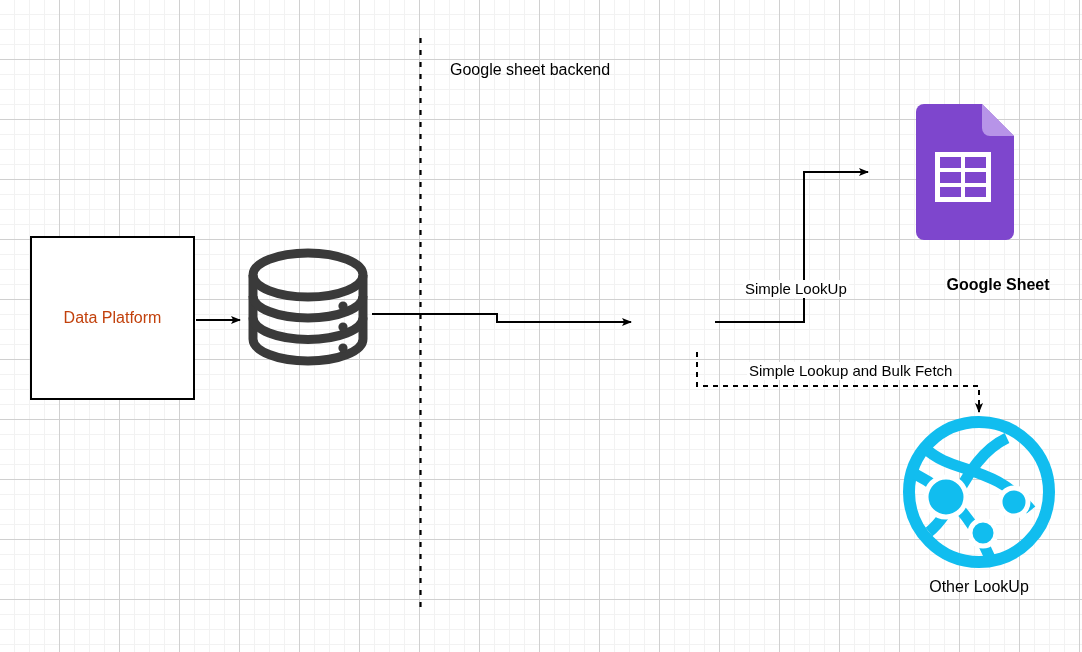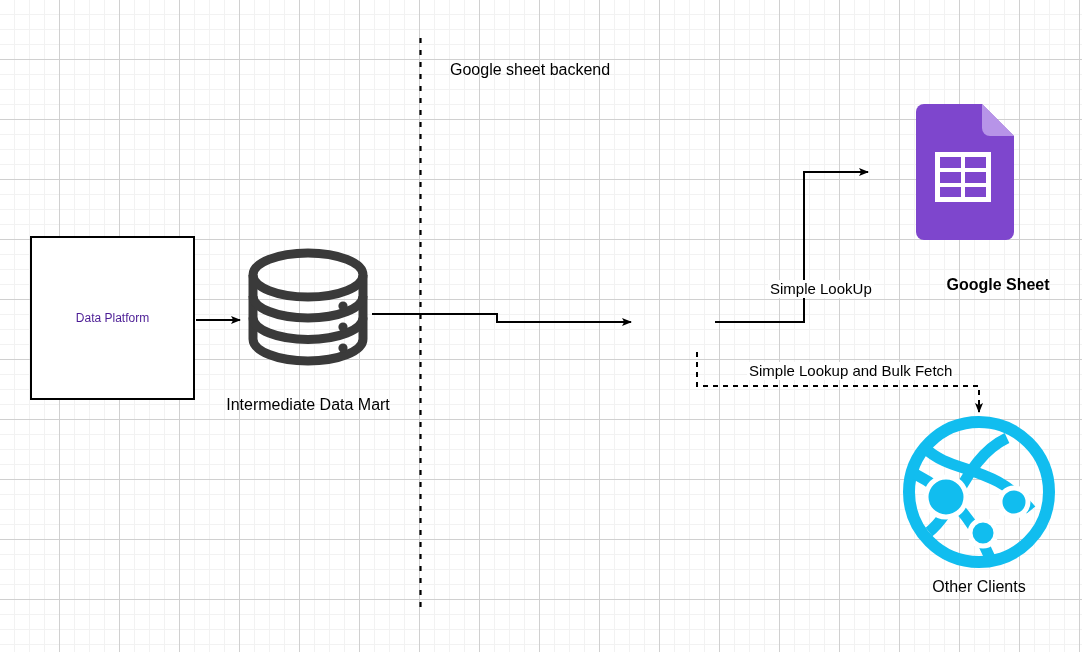--- a/index.html
+++ b/index.html
@@ -66,22 +66,22 @@
     background: #ffffff;
     box-sizing: border-box;
   }
   .box-plain-text {
     position: absolute;
     left: 0;
     right: 0;
     top: 50%;
     transform: translateY(-50%);
     text-align: center;
-    font-size: 12px;
-    color: #4c1d95;
+    font-size: 16px;
+    color: #c2410c;
   }
 </style>
 </head>
 <body>
 
 <div id="canvas">
 
   <svg id="wires" viewBox="0 0 1082 652" width="1082" height="652">
     <defs>
       <marker id="arrowSolid" markerWidth="12" markerHeight="12" refX="9" refY="4" orient="auto" markerUnits="userSpaceOnUse">
@@ -121,21 +121,20 @@
         <path d="M118,27 L118,91"></path>
         <path d="M8,91 a55,22 0 0 0 110,0"></path>
         <path d="M8,48 a55,22 0 0 0 110,0"></path>
         <path d="M8,69.5 a55,22 0 0 0 110,0"></path>
       </g>
       <circle cx="98" cy="58" r="4.6" fill="#3a3a3a"></circle>
       <circle cx="98" cy="79" r="4.6" fill="#3a3a3a"></circle>
       <circle cx="98" cy="100" r="4.6" fill="#3a3a3a"></circle>
     </svg>
   </div>
-  <div class="label label-center" style="left:188px; top:395px; width:240px;">Intermediate Data Mart</div>
 
 
   <div class="node" style="left:910px; top:104px; width:104px; height:136px;">
     <svg width="104" height="136" viewBox="0 0 104 136">
       <path d="M6,8 a8,8 0 0 1 8,-8 L72,0 L104,32 L104,128 a8,8 0 0 1 -8,8 L14,136 a8,8 0 0 1 -8,-8 Z" fill="#7e46cd"></path>
       <path d="M72,0 L104,32 L80,32 a8,8 0 0 1 -8,-8 Z" fill="#b794e8"></path>
       <rect x="25" y="48" width="56" height="50" fill="#ffffff"></rect>
       <rect x="30" y="53" width="21" height="11" fill="#7e46cd"></rect>
       <rect x="55" y="53" width="21" height="11" fill="#7e46cd"></rect>
       <rect x="30" y="68" width="21" height="11" fill="#7e46cd"></rect>
@@ -156,21 +155,21 @@
         <path d="M30,118 C58,96 66,44 108,24"></path>
         <path d="M16,60 C48,76 74,104 92,146"></path>
       </g>
       <g fill="#11bdef" stroke="#ffffff" stroke-width="5">
         <circle cx="47" cy="83" r="20"></circle>
         <circle cx="115" cy="88" r="14"></circle>
         <circle cx="84" cy="119" r="13"></circle>
       </g>
     </svg>
   </div>
-  <div class="label label-center" style="left:879px; top:577px; width:200px;">Other Clients</div>
+  <div class="label label-center" style="left:879px; top:577px; width:200px;">Other LookUp</div>
 
   <div class="label" style="left:450px; top:60px;">Google sheet backend</div>
 
-  <div class="edge-label" style="left:768px; top:280px;">Simple LookUp</div>
+  <div class="edge-label" style="left:743px; top:280px;">Simple LookUp</div>
 
   <div class="edge-label" style="left:747px; top:362px;">Simple Lookup and Bulk Fetch</div>
 
 </div>
 
 </body></html>

